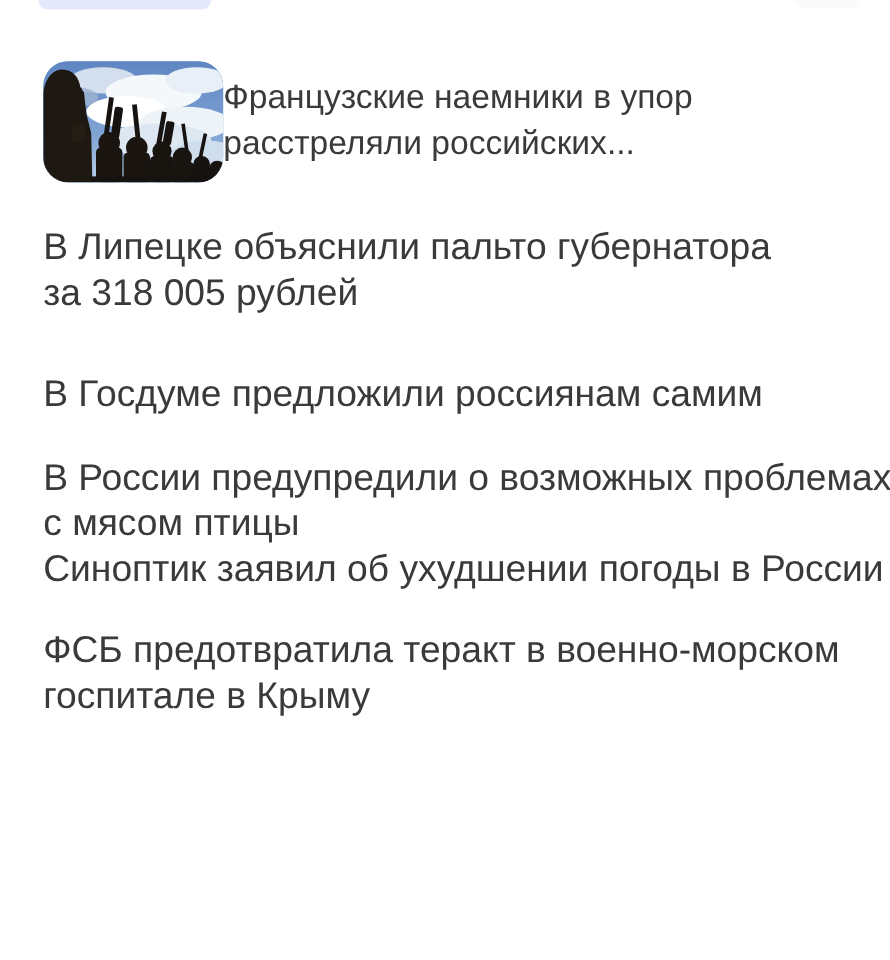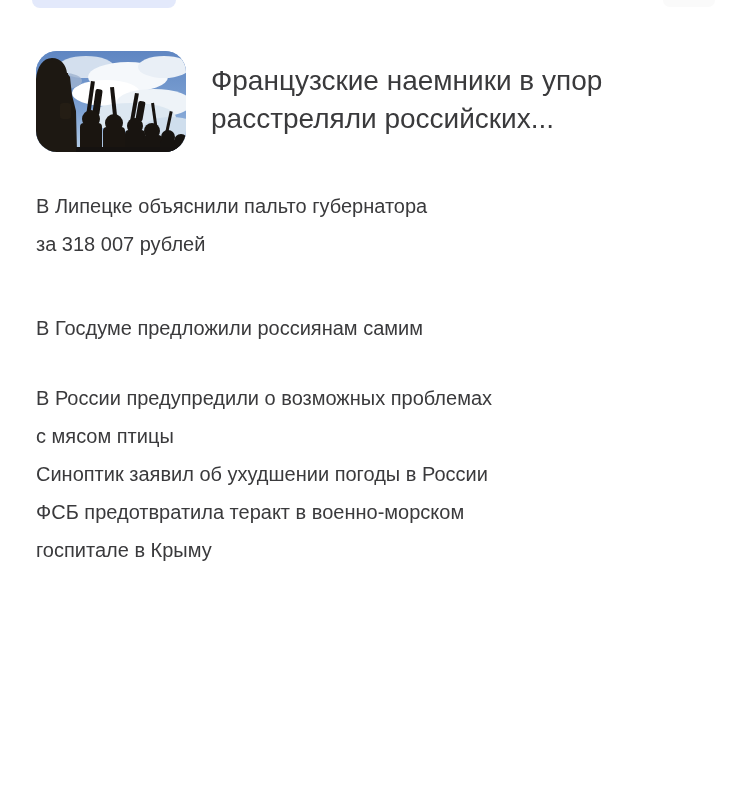--- a/index.html
+++ b/index.html
@@ -37,27 +37,26 @@
   }
   .thumb{
     flex:none;
     width:150px;height:101px;
     border-radius:21px;
     overflow:hidden;
     background:#6b93cd;
   }
   .thumb svg{display:block;width:100%;height:100%;}
   .lead-title{
-    margin-left:25px;
     padding-top:11px;
     font-size:28px;
     line-height:38px;
   }
   .item{
-    font-size:20px;
+    font-size:31px;
     line-height:38px;
     cursor:pointer;
   }
   .line{display:block;white-space:nowrap;}
 </style>
 </head>
 <body>
 
 <div class="pill-left"></div>
 <div class="pill-right"></div>
@@ -113,35 +112,35 @@
       </svg>
     </div>
     <div class="lead-title">
       <span class="line">Французские наемники в упор</span>
       <span class="line">расстреляли российских...</span>
     </div>
   </div>
 
   <div class="item" style="margin-top:35px">
     <span class="line">В Липецке объяснили пальто губернатора</span>
-    <span class="line">за 318 007 рублей</span>
+    <span class="line">за 318 005 рублей</span>
   </div>
 
   <div class="item" style="margin-top:46px">
     <span class="line">В Госдуме предложили россиянам самим</span>
   </div>
 
   <div class="item" style="margin-top:32px">
     <span class="line">В России предупредили о возможных проблемах</span>
     <span class="line">с мясом птицы</span>
   </div>
 
   <div class="item" style="">
     <span class="line">Синоптик заявил об ухудшении погоды в России</span>
   </div>
 
 
-  <div class="item" style="">
+  <div class="item" style="margin-top:30px">
     <span class="line">ФСБ предотвратила теракт в военно-морском</span>
     <span class="line">госпитале в Крыму</span>
   </div>
 
 </div>
 
 </body></html>

